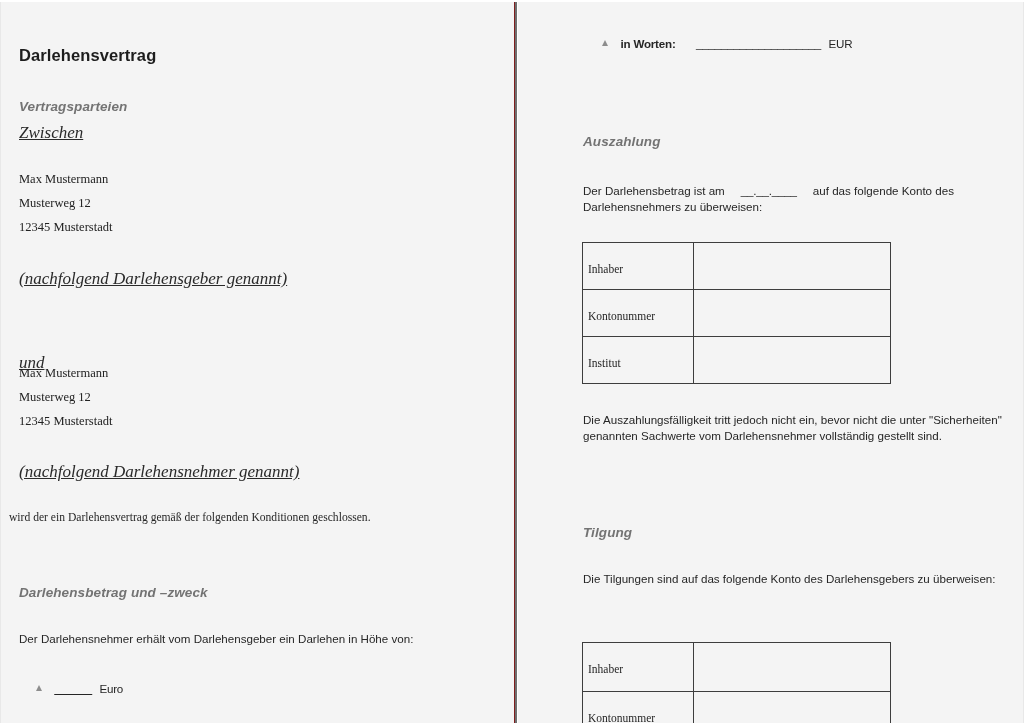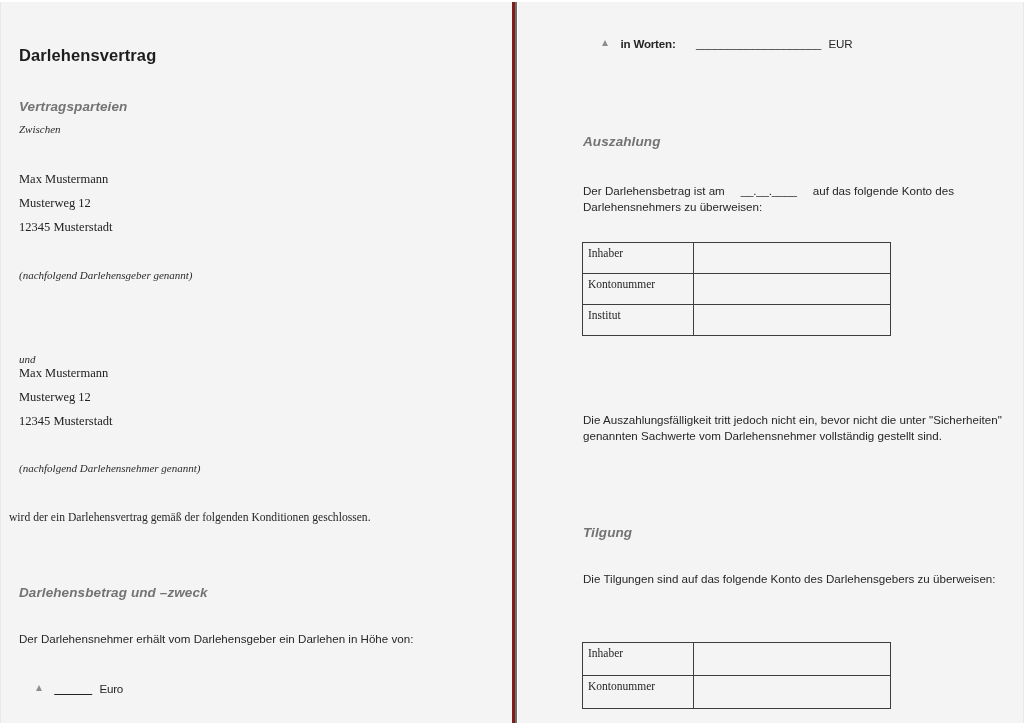--- a/index.html
+++ b/index.html
@@ -35,21 +35,21 @@
     bottom: 0;
     background: #f4f4f4;
     box-sizing: border-box;
     overflow: hidden;
   }
   .page-left {
     left: 0;
     width: 515px;
     border-top: 1px solid #e2e2e2;
     border-left: 1px solid #e8e8e8;
-    border-right: 3px solid #7f1d1d;
+    border-right: 1px solid #7f1d1d;
   }
   .page-right {
     left: 517px;
     width: 507px;
     border-top: 1px solid #e2e2e2;
     border-left: 1px solid #ffffff;
     border-right: 1px solid #e8e8e8;
   }
   .gutter {
     position: absolute;
@@ -73,22 +73,23 @@
     font-family: "Liberation Sans", sans-serif;
     font-weight: bold;
     font-style: italic;
     font-size: 13.5px;
     color: #737373;
     letter-spacing: 0.1px;
   }
   .serif-italic {
     font-family: "Liberation Serif", serif;
     font-style: italic;
-    font-size: 11px;
+    font-size: 17px;
     color: #2a2a2a;
+    text-decoration: underline;
   }
   .serif {
     font-family: "Liberation Serif", serif;
     font-size: 12.5px;
     color: #222222;
   }
   .body-text {
     font-family: "Liberation Sans", sans-serif;
     font-size: 11.6px;
     color: #262626;
@@ -125,21 +126,21 @@
   
   table.acct {
     border-collapse: collapse;
     font-family: "Liberation Serif", serif;
     background: transparent;
   }
   table.acct td {
     border: 1px solid #3d3d3d;
     font-size: 11.5px;
     color: #1f1f1f;
-    padding: 4px 5px 4px 5px;
+    padding: 20px 5px 4px 5px;
     vertical-align: top;
   }
   table.acct td.label { width: 100px; height: 22px; }
   table.acct td.value { width: 186px; }
   table.acct.t2 td.label { width: 100px; height: 24px; }
   table.acct.t2 td.value { width: 186px; }
 </style>
 </head>
 <body>
 

